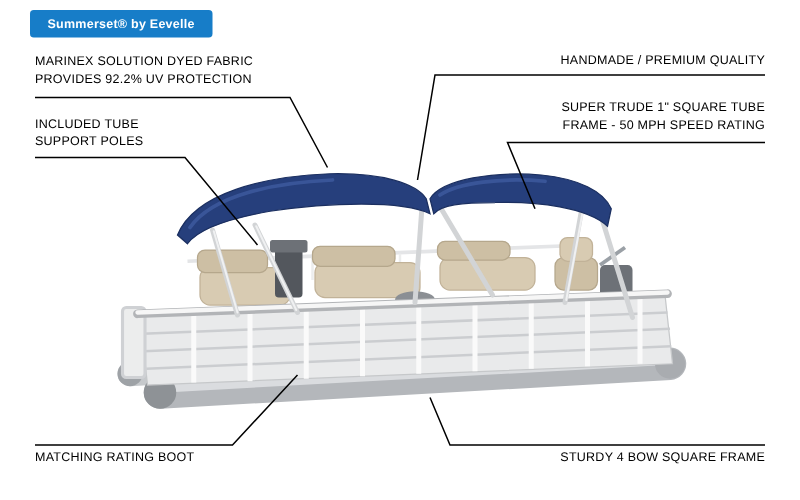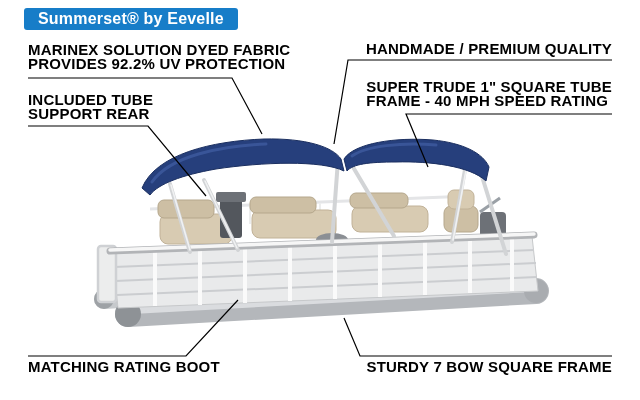--- a/index.html
+++ b/index.html
@@ -6,29 +6,29 @@
   .stage {
     position:relative; width:640px; height:400px; background:#ffffff;
     overflow:hidden; font-family:"Liberation Sans", sans-serif;
   }
   .scene { position:absolute; left:0; top:0; width:640px; height:400px; }
 
   .badge {
     position:absolute; left:24px; top:8px; height:22px; padding:0 14px;
     display:flex; align-items:center; border-radius:3px;
     background:var(--badge-bg,#177dc8); color:#ffffff;
-    font-size:16px; font-weight:bold; letter-spacing:.2px;
+    font-size:10px; font-weight:bold; letter-spacing:.2px;
   }
 
   .callout {
     position:absolute; color:var(--callout-text,#000);
-    font-size:15px; font-weight:bold; line-height:14px;
+    font-size:10px; font-weight:normal; line-height:14px;
     letter-spacing:.2px; white-space:nowrap;
   }
-  .callout.right { }
+  .callout.right { text-align:right; }
 
   
   .lead        { fill:none; stroke:#000; stroke-width:1.2; }
   .pontoon     { stroke:#b4b7bb; stroke-width:26; stroke-linecap:round; }
   .pontoon-hi  { stroke:#dadcdf; stroke-width:10; stroke-linecap:round; }
   .pontoon-cap { fill:#8e9296; }
   .pontoon-cap2{ fill:#a9acb0; }
   .pontoon-rear{ stroke:#c6c9cc; stroke-width:20; stroke-linecap:round; }
   .pontoon-capr{ fill:#9ea2a6; }
   .fence       { fill:#e9eaeb; stroke:#c6c8ca; stroke-width:1; }
@@ -150,33 +150,33 @@
 
   <div class="badge">Summerset® by Eevelle</div>
 
   <div class="callout" style="left:28px; top:43px">
     <div>MARINEX SOLUTION DYED FABRIC</div>
     <div>PROVIDES 92.2% UV PROTECTION</div>
   </div>
 
   <div class="callout" style="left:28px; top:93px">
     <div>INCLUDED TUBE</div>
-    <div>SUPPORT REAR</div>
+    <div>SUPPORT POLES</div>
   </div>
 
   <div class="callout right" style="right:28px; top:42px">
     <div>HANDMADE / PREMIUM QUALITY</div>
   </div>
 
   <div class="callout right" style="right:28px; top:80px">
     <div>SUPER TRUDE 1" SQUARE TUBE</div>
-    <div>FRAME - 40 MPH SPEED RATING</div>
+    <div>FRAME - 50 MPH SPEED RATING</div>
   </div>
 
   <div class="callout" style="left:28px; top:360px">
     <div>MATCHING RATING BOOT</div>
   </div>
 
   <div class="callout right" style="right:28px; top:360px">
-    <div>STURDY 7 BOW SQUARE FRAME</div>
+    <div>STURDY 4 BOW SQUARE FRAME</div>
   </div>
 
 </div>
 
 </body></html>

